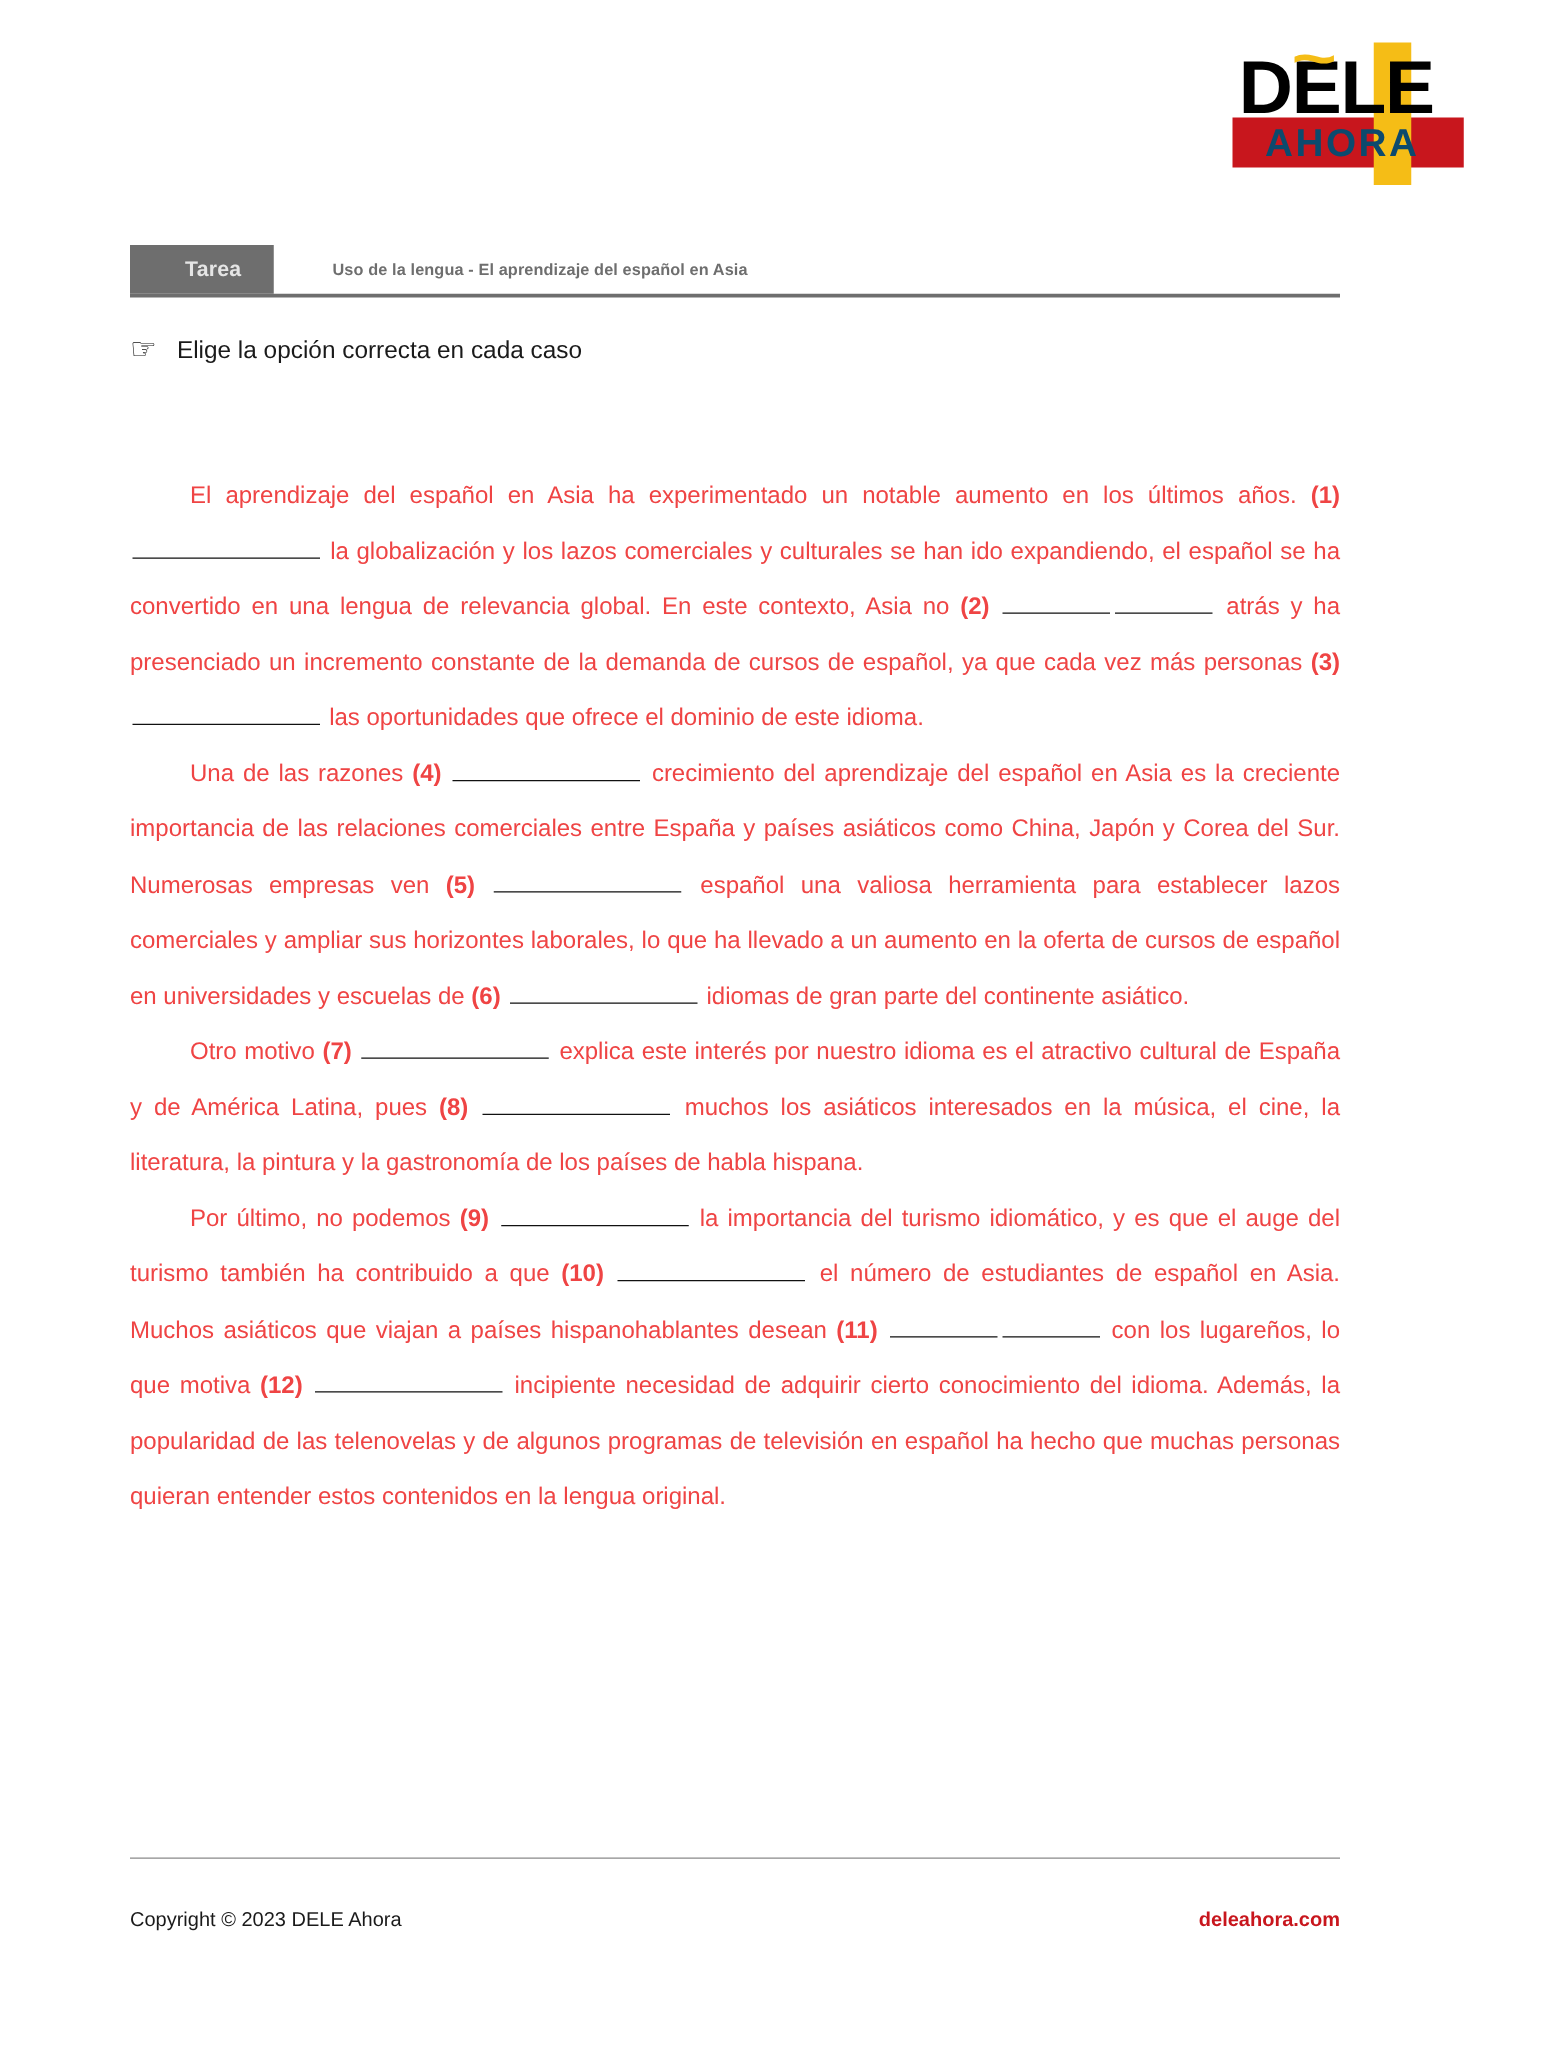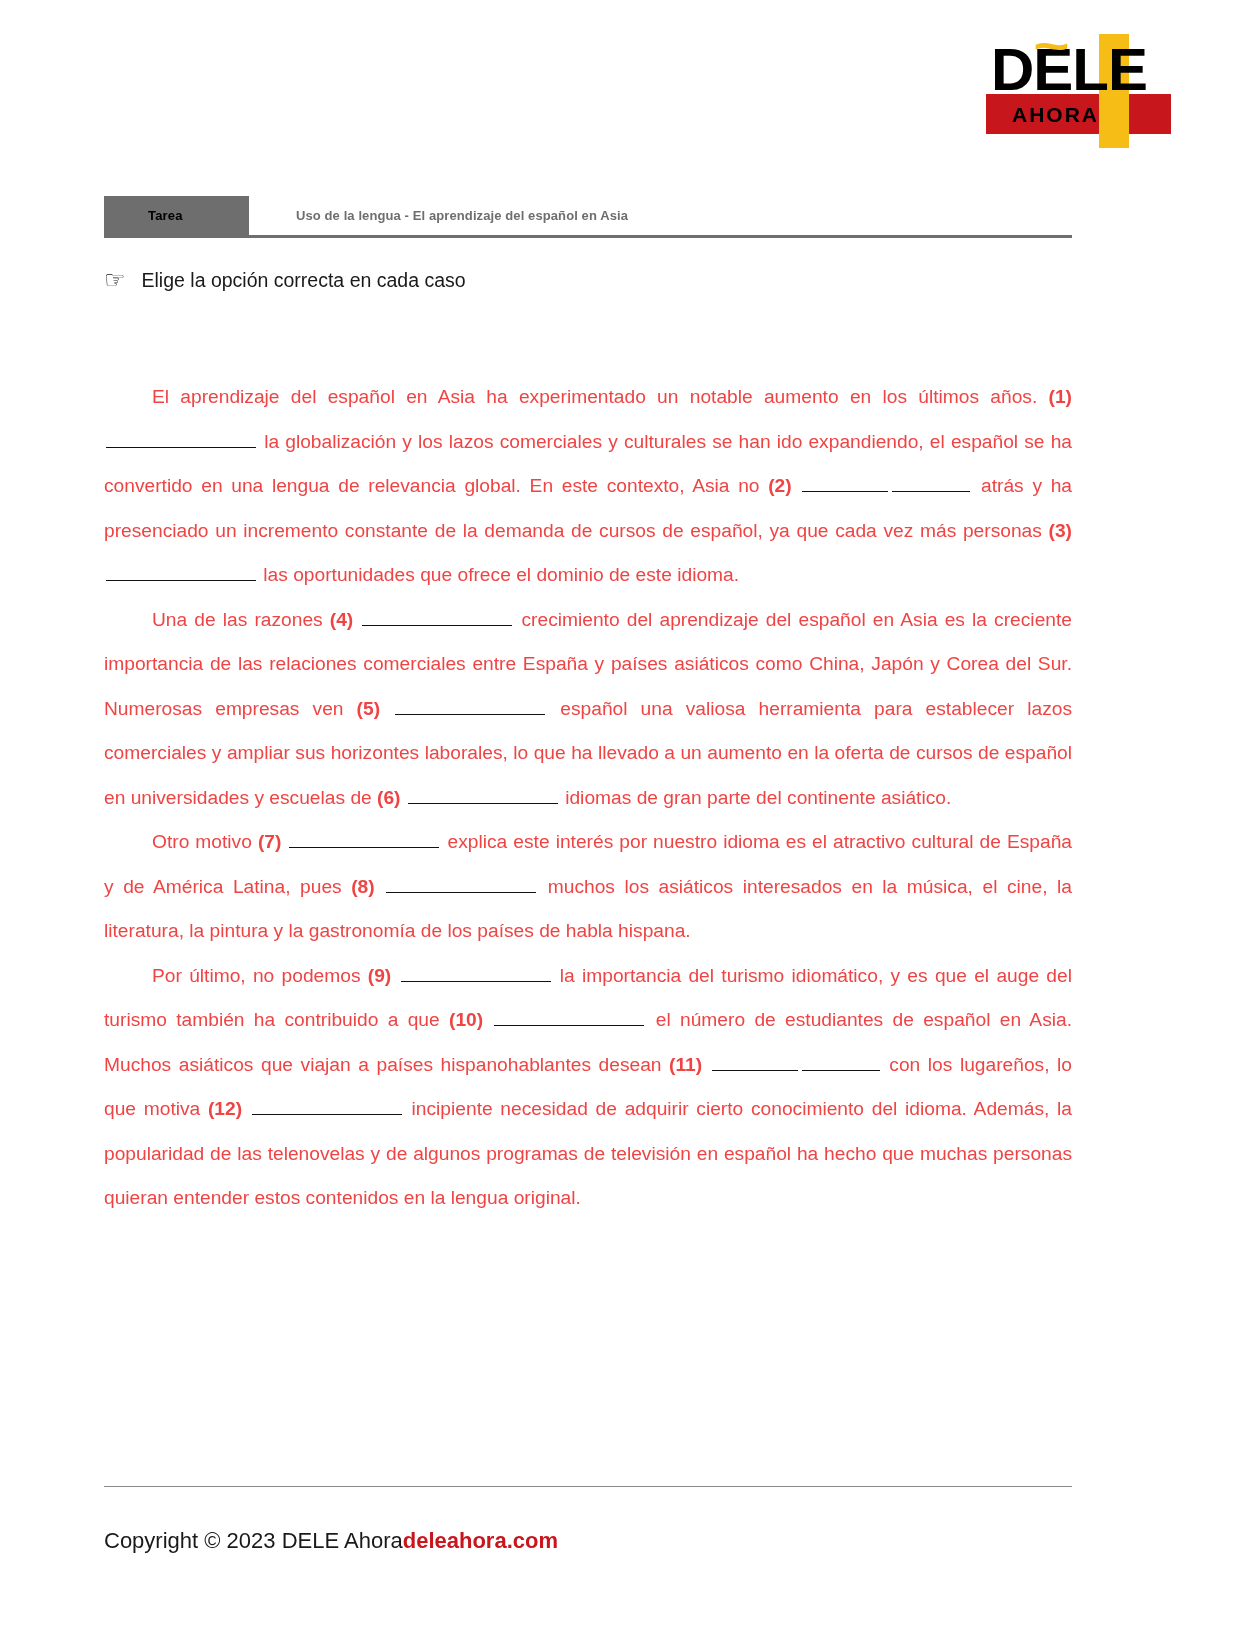--- a/index.html
+++ b/index.html
@@ -70,45 +70,45 @@
     line-height: 30px;
     color: #f5bd16;
     font-weight: bold;
     z-index: 6;
     transform: scaleX(1.35);
   }
   .logo-ahora {
     position: absolute;
     left: 26px;
     top: 70px;
-    font-size: 21px;
+    font-size: 31px;
     line-height: 33px;
     font-weight: bold;
-    color: #000000;
+    color: #0c4a6e;
     letter-spacing: 2px;
     z-index: 4;
   }
 
   
   .tarea-row {
     position: absolute;
     left: 104px;
     top: 196px;
     width: 968px;
     height: 42px;
     display: flex;
     align-items: stretch;
     border-bottom: 3px solid #6e6e6e;
   }
   .tarea-badge {
-    width: 145px;
+    width: 115px;
     background: #6e6e6e;
-    color: #000000;
-    font-weight: bold;
-    font-size: 13px;
+    color: #e5e5e5;
+    font-weight: bold;
+    font-size: 17px;
     display: flex;
     align-items: center;
     padding-left: 44px;
     letter-spacing: 0.2px;
   }
   .tarea-title {
     flex: 1;
     display: flex;
     align-items: center;
     padding-left: 47px;
@@ -171,23 +171,23 @@
 
   
   .footer {
     position: absolute;
     left: 104px;
     top: 1486px;
     width: 968px;
     border-top: 1.5px solid #8a8a8a;
     padding-top: 17px;
     display: flex;
-    justify-content: flex-start;
+    justify-content: space-between;
     align-items: baseline;
-    font-size: 22px;
+    font-size: 16px;
   }
   .footer-left { color: #1a1a1a; }
   .footer-right {
     color: #c8161d;
     font-weight: bold;
     margin-top: 24px;
   }
 </style>
 </head>
 <body>

